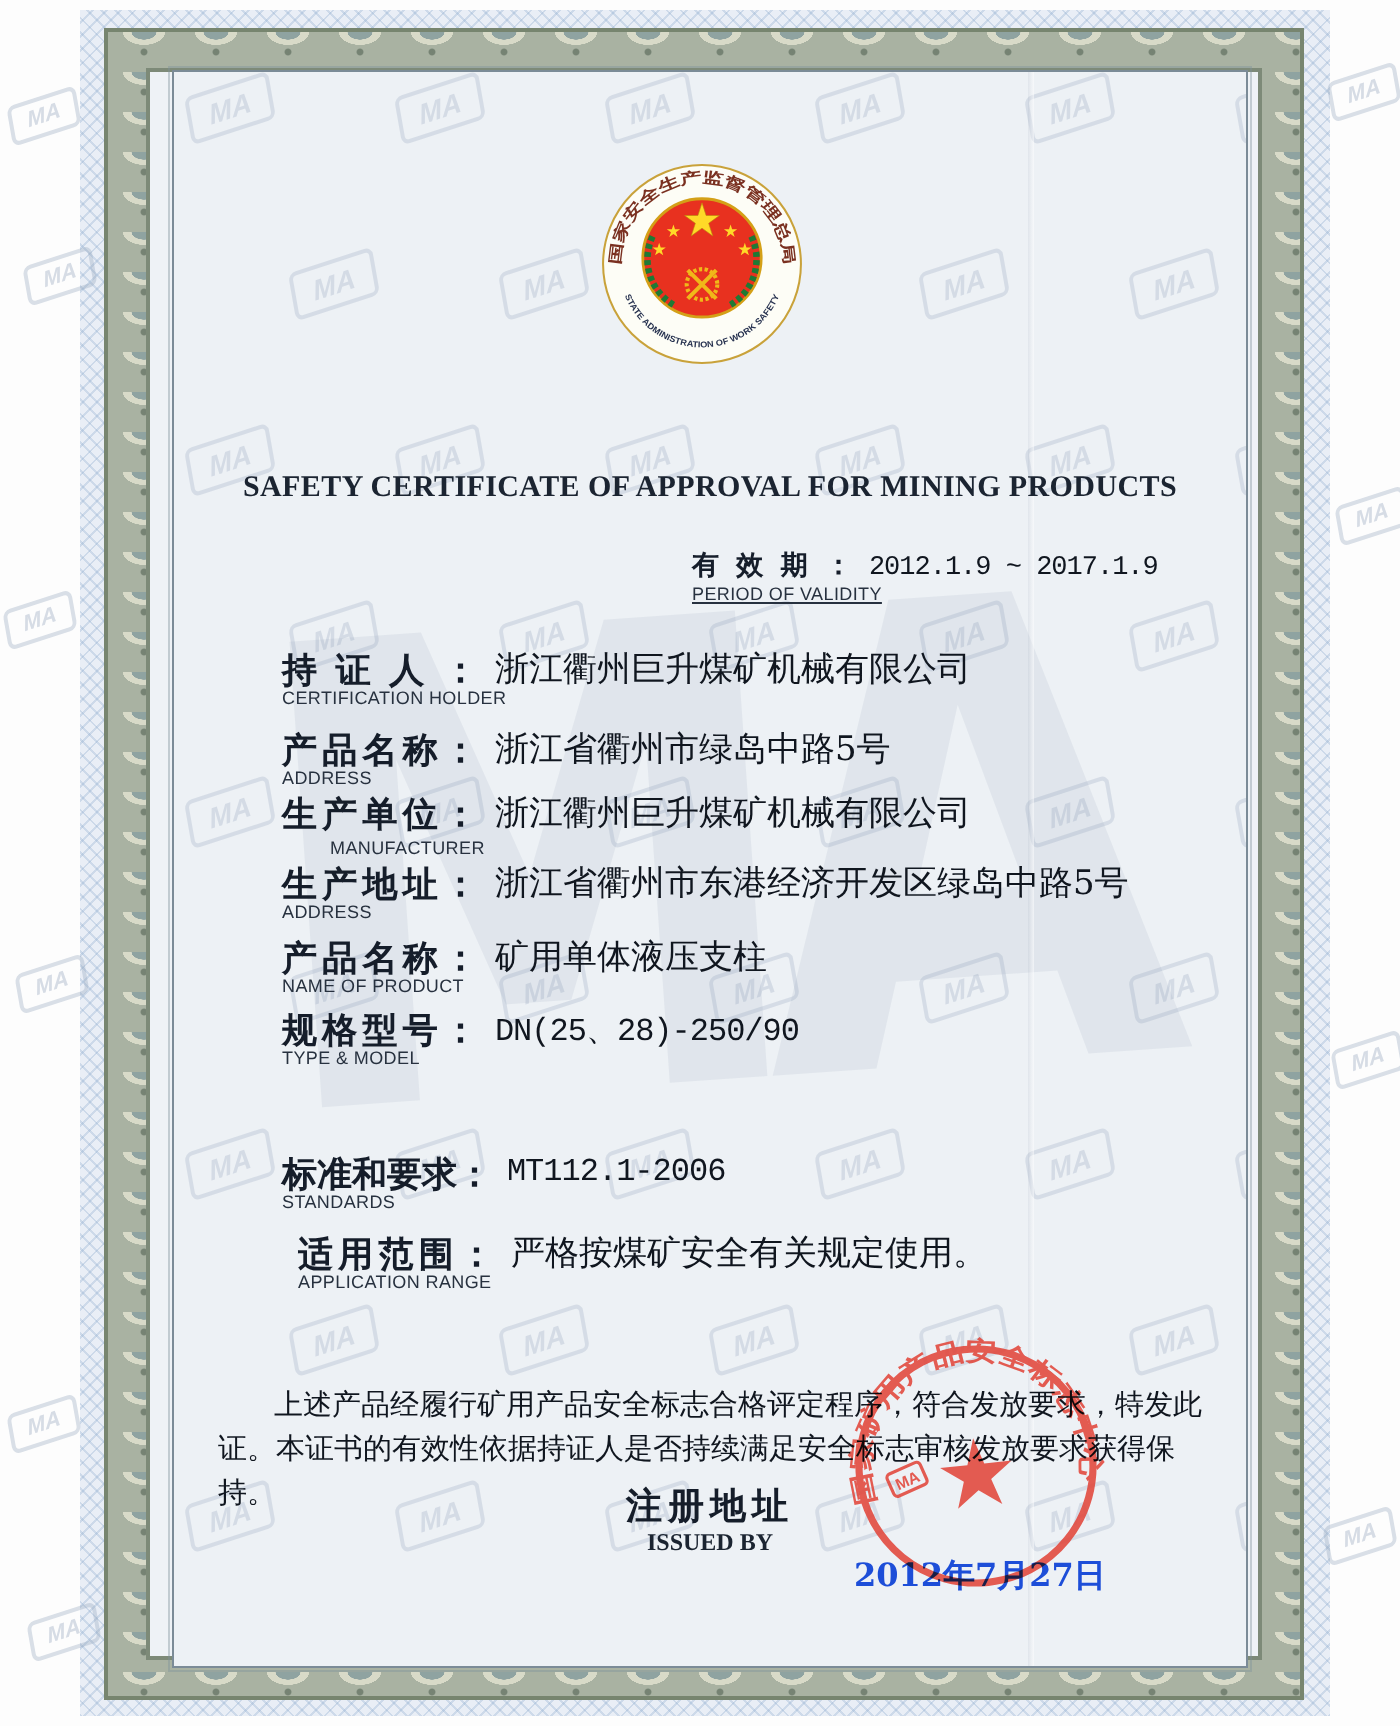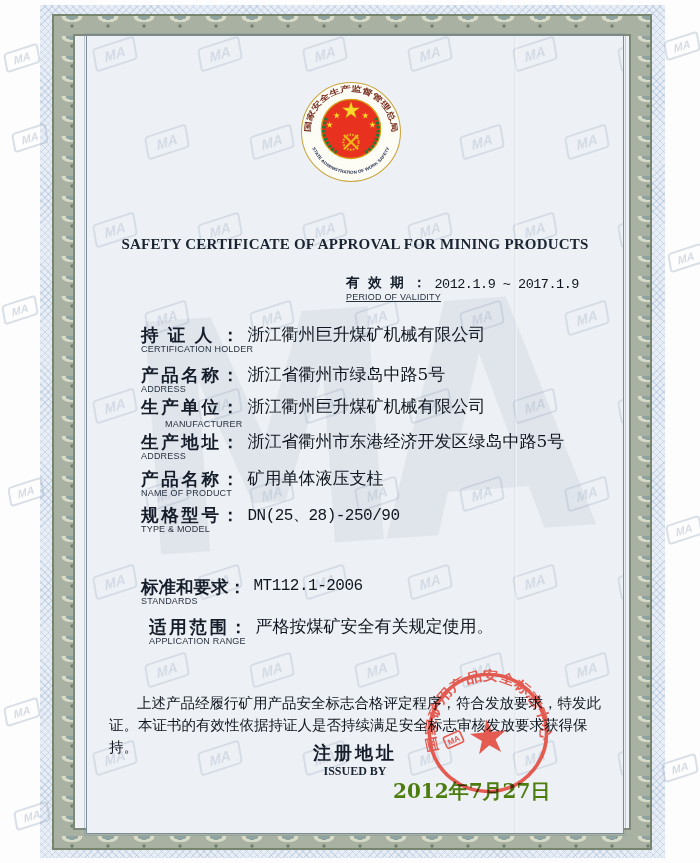--- a/index.html
+++ b/index.html
@@ -88,22 +88,22 @@
   .mono{font-family:"Liberation Mono",monospace;font-size:16px;letter-spacing:-.5px;}
   .a-val{font-size:16px;padding-top:2px;}
   .v-val{font-family:"Liberation Mono",monospace;font-size:13.5px;letter-spacing:-.5px;padding-top:3px;}
   .declaration{position:absolute;left:22px;width:492px;z-index:2;
     font-family:"DejaVu Serif",serif;font-size:14.5px;line-height:22px;color:#10161f;}
   .decl-line1{text-indent:28px;}
   .issued-cn{position:absolute;left:0;right:0;top:705px;text-align:center;
     font-size:18px;font-weight:bold;letter-spacing:3px;color:#151d2a;}
   .issued-en{position:absolute;left:0;right:0;top:728px;text-align:center;
     font-family:"Liberation Serif",serif;font-weight:bold;font-size:12px;color:#1b2431;}
-  .issue-date{position:absolute;left:306px;top:742px;
-    font-family:"DejaVu Serif",serif;font-weight:bold;font-size:20px;color:#4d7c0f;}
+  .issue-date{position:absolute;left:340px;top:742px;
+    font-family:"DejaVu Serif",serif;font-weight:bold;font-size:16px;color:#1d4ed8;}
   .seal{
     position:absolute;left:326px;top:622px;width:150px;height:150px;z-index:3;
     mix-blend-mode:multiply;opacity:.88;transform:rotate(-6deg);
   }
 </style>
 </head>
 <body>
 
 <div class="margin-marks">
   <span class="wm-badge" style="left:4px;top:48px">MA</span>

